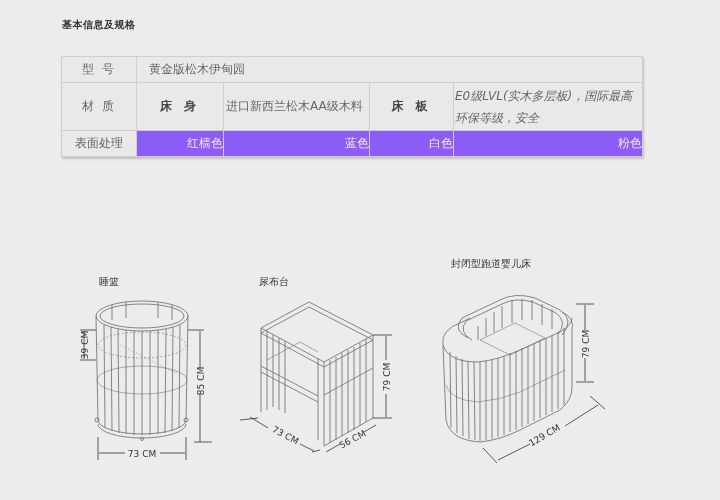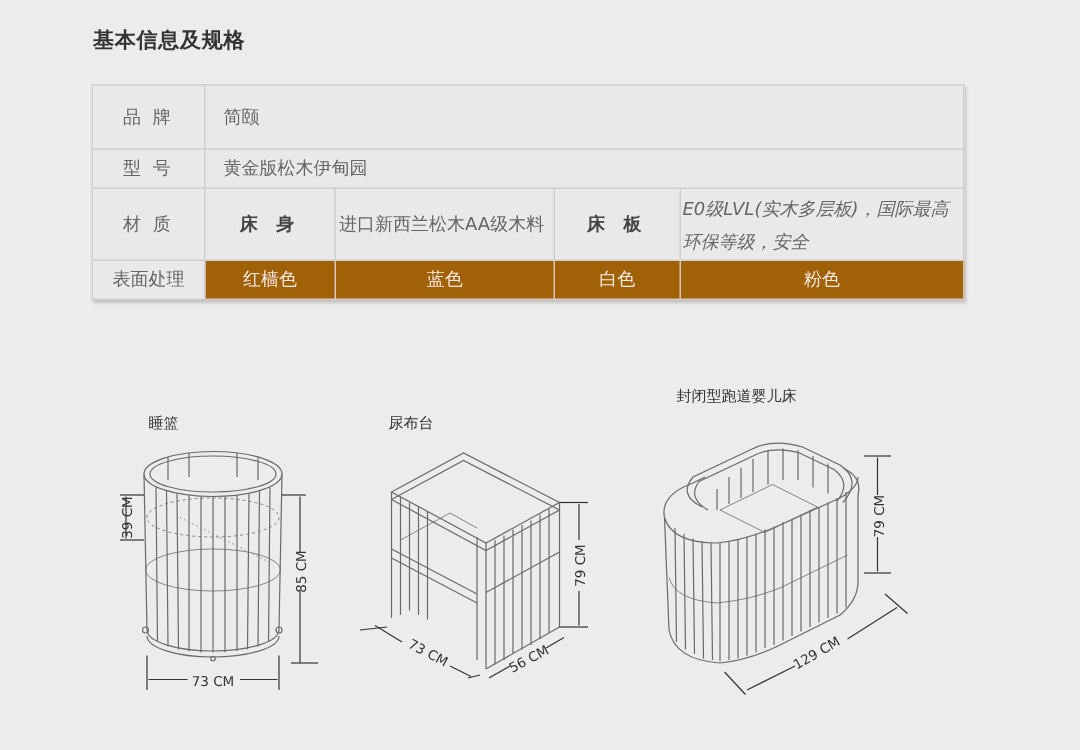--- a/index.html
+++ b/index.html
@@ -5,21 +5,21 @@
     html, body { margin:0; padding:0; }
     body {
       width:720px; height:500px; overflow:hidden;
       background:#ececec;
       font-family:"DejaVu Sans","Liberation Sans",sans-serif;
       color:#555;
       position:relative;
     }
     .title {
       position:absolute; left:62px; top:18px;
-      font-size:14px; font-weight:bold; color:#333;
+      font-size:10px; font-weight:bold; color:#333;
       letter-spacing:0.5px;
     }
     .spec-table {
       position:absolute; left:61px; top:56px;
       width:581px;
       border-collapse:collapse;
       background:#e9e9e9;
       box-shadow:1px 2px 2px rgba(0,0,0,0.18);
       font-size:12px;
       table-layout:fixed;
@@ -34,21 +34,21 @@
     .spec-table td.lbl.long { letter-spacing:0; }
     .spec-table td.val { padding-left:12px; }
     .spec-table td.sub { text-align:center; font-weight:bold; color:#444; letter-spacing:4px; }
     .spec-table td.desc { padding-left:2px; }
     .spec-table td.desc2 { padding-left:1px; line-height:22px;font-style:italic; }
     .spec-table tr.r1 td { height:42px; }
     .spec-table tr.r2 td { height:25px; }
     .spec-table tr.r3 td { height:47px; }
     .spec-table tr.r4 td { height:25px;font-family:Liberation Mono, monospace; }
     .spec-table td.color {
-      background:#a16207; color:#f4e8e2; text-align:center;
+      background:#8b5cf6; color:#f4e8e2; text-align:right;
       border-color:#d9c6bf;
     }
     .drawings { position:absolute; left:0; top:0; width:720px; height:500px; }
     .dlabel { position:absolute; font-size:10px; color:#333; }
     svg { position:absolute; left:0; top:0; }
     svg .ln { stroke:#6a6a6a; fill:none; stroke-width:0.8; }
     svg .lnd { stroke:#777; fill:none; stroke-width:0.6; }
     svg .dim { stroke:#333; fill:none; stroke-width:0.8; }
     svg .dimtxt { font-family:"DejaVu Sans",sans-serif; font-size:9px; fill:#333; }
   </style>
@@ -59,24 +59,20 @@
 
 <table class="spec-table">
   <colgroup>
     <col style="width:75px">
     <col style="width:87px">
     <col style="width:146px">
     <col style="width:84px">
     <col style="width:189px">
   </colgroup>
   <tbody>
-      <tr class="r1">
-    <td class="lbl">品 牌</td>
-    <td class="val" colspan="4">简颐</td>
-  </tr>
   <tr class="r2">
     <td class="lbl">型 号</td>
     <td class="val" colspan="4">黄金版松木伊甸园</td>
   </tr>
   <tr class="r3">
     <td class="lbl">材 质</td>
     <td class="sub">床 身</td>
     <td class="desc">进口新西兰松木AA级木料</td>
     <td class="sub">床 板</td>
     <td class="desc2">E0级LVL(实木多层板)，国际最高环保等级，安全</td>

